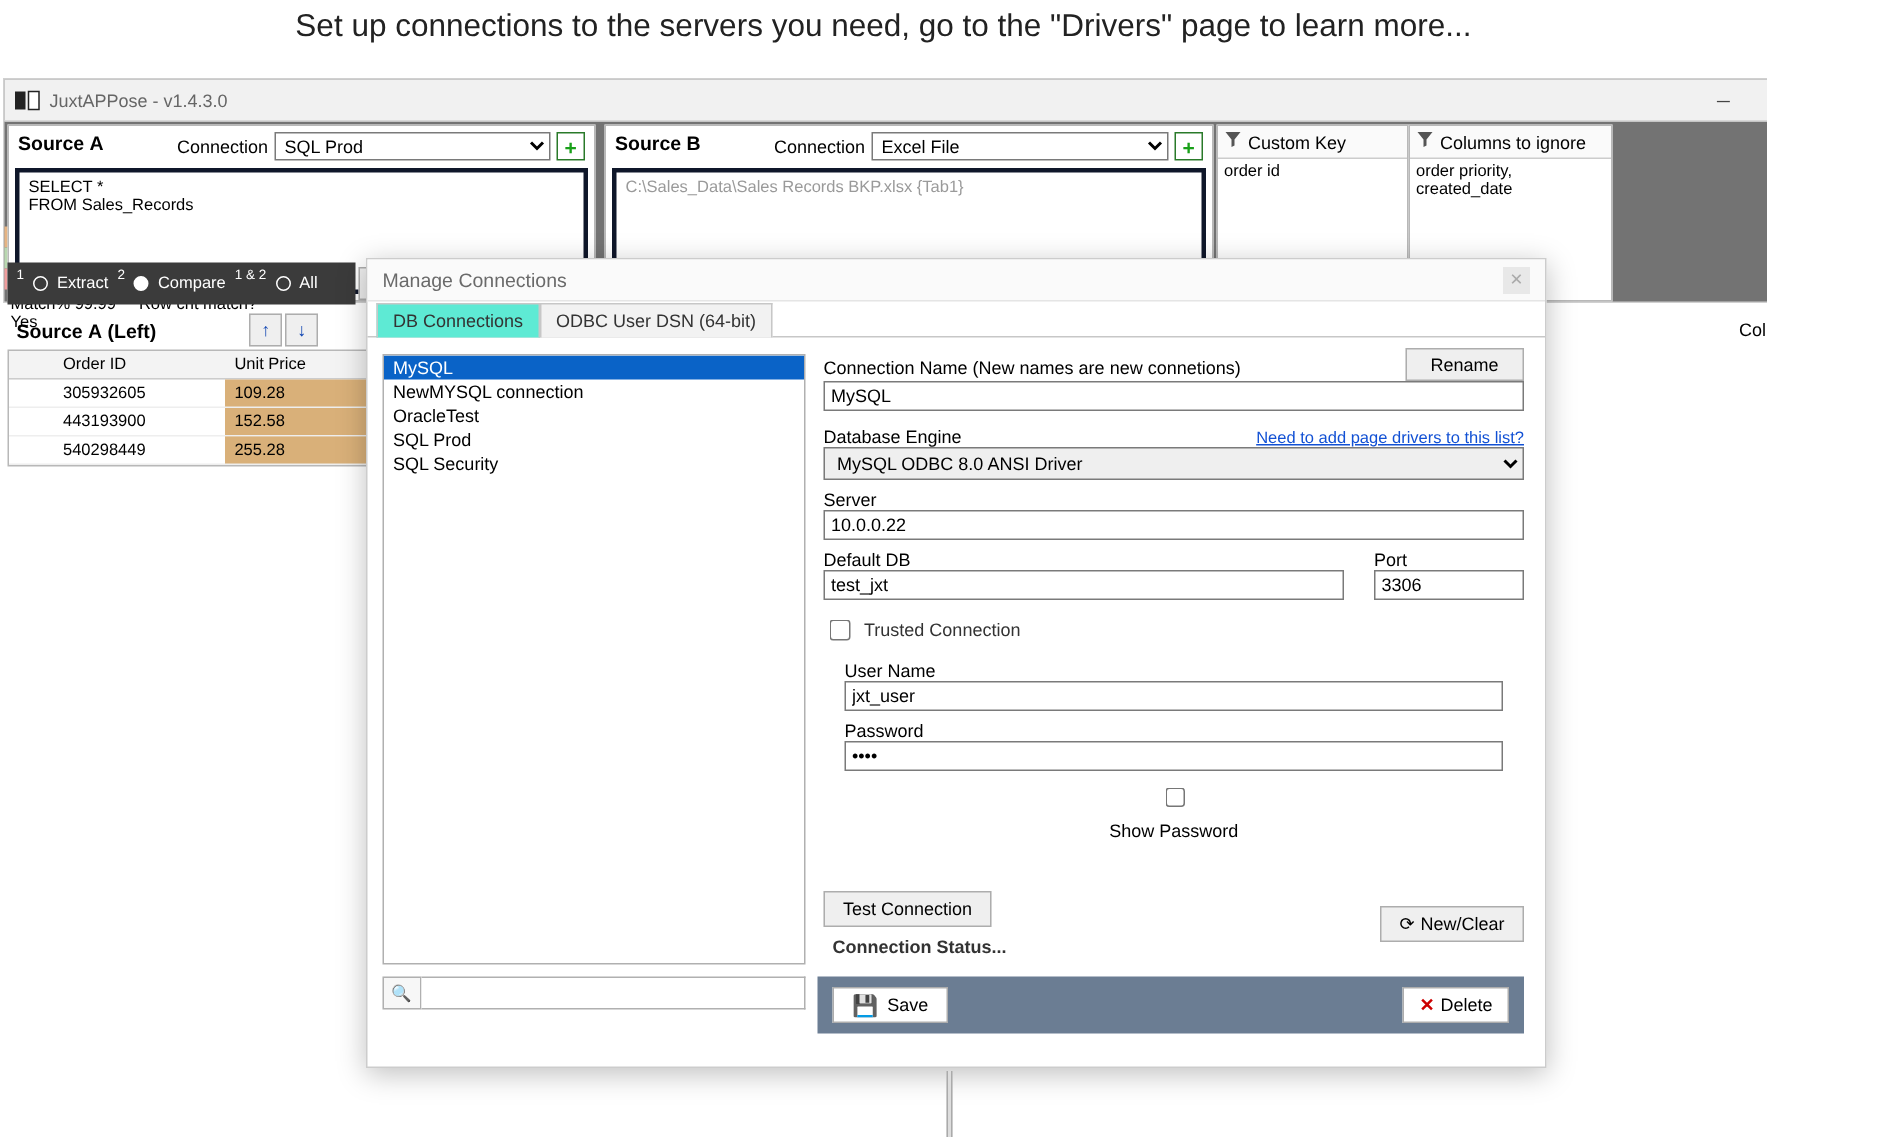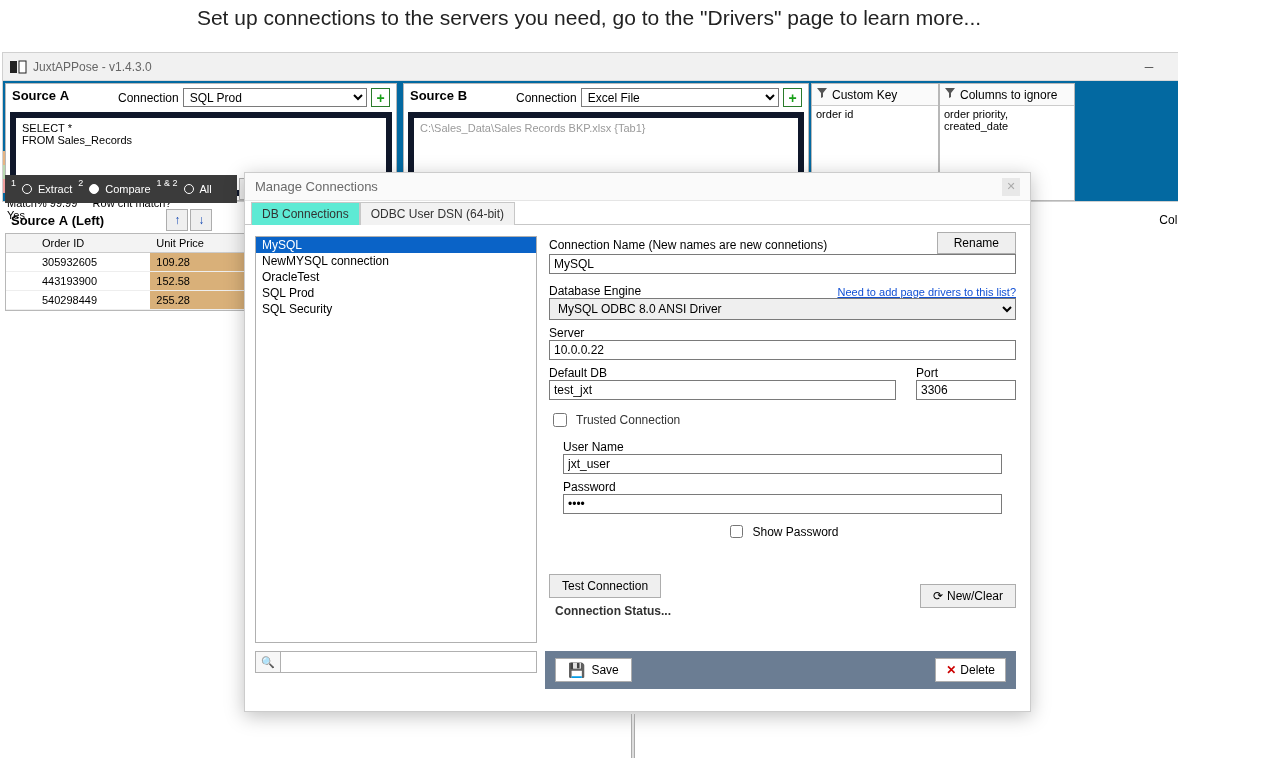--- a/index.html
+++ b/index.html
@@ -1,21 +1,21 @@
 <!DOCTYPE html>
 <html><head>
 <meta charset="utf-8">
 <style>
   * { box-sizing: border-box; }
   html, body { margin:0; padding:0; font-family: "Segoe UI", Arial, sans-serif; font-size:12px; color:#000; background:#fff; }
   .canvas { width:1178px; height:758px; position:relative; background:#fff; overflow:hidden; }
 
   .instruction { position:absolute; top:6px; left:0; right:0; text-align:center; font-size:21px; font-weight:300; color:#222; font-family:"Segoe UI Light","Segoe UI",Arial,sans-serif; }
 
-  .appwin { position:absolute; top:52px; left:2px; width:1263px; border:1px solid #d0d0d0; background:#0369a1; }
+  .appwin { position:absolute; top:52px; left:2px; width:1263px; border:1px solid #d0d0d0; background:#737373; }
   .titlebar { height:28px; background:#f1f1f1; border-bottom:1px solid #d8d8d8; display:flex; align-items:center; }
   .title-ico { width:18px; height:18px; margin:0 6px; display:inline-block; }
   .title-text { font-size:12px; color:#666; }
   .title-spacer { flex:1; }
   .winbtn { width:46px; height:28px; display:flex; align-items:center; justify-content:center; color:#444; }
 
   .toolrow { position:relative; height:120px; }
 
   .panel { position:absolute; border:1px solid #b8b8b8; background:#fff; }
   .panel-label { font-size:13px; font-weight:600; padding:4px 6px; }
@@ -28,21 +28,21 @@
   .qkcnt{ top:2px; left:1072px; width:188px; height:160px; border:none; }
 
   .conn-row { display:flex; align-items:center; gap:4px; position:absolute; top:4px; }
   .srcA .conn-row { left:112px; right:6px; }
   .srcB .conn-row { left:112px; right:6px; }
   .conn-label { font-size:12px; }
   .conn-select { flex:1; height:19px; border:1px solid #7a7a7a; background:#fff; font-size:12px; padding:0 2px;}
   .addbtn { width:19px; height:19px; border:1px solid #2a7a2a; background:#fff; display:flex; align-items:center; justify-content:center; }
   .plus-ico { font-size:14px; font-weight:bold; color:#19a019; line-height:12px; }
 
-  .query-box { position:absolute; top:28px; left:4px; right:4px; bottom:4px; border:6px solid #0f172a; padding:4px 6px; font-size:11px; overflow:hidden; white-space:pre; }
+  .query-box { position:absolute; top:28px; left:4px; right:4px; bottom:4px; border:3px solid #0f172a; padding:4px 6px; font-size:11px; overflow:hidden; white-space:pre; }
   .srcB .query-box { color:#9a9a9a; }
 
   .filter-head { display:flex; align-items:center; gap:4px; height:22px; border-bottom:1px solid #ccc; padding:0 4px; background:#fafafa; }
   .filter-ico { width:12px; display:inline-block;}
   .filter-body { padding:2px 4px; font-size:11px;}
 
   .qk-title { text-align:center; font-weight:700; font-size:12px; }
   .qk-tbl { width:100%; border-spacing:0; font-size:11px; }
   .qk-tbl th { font-weight:700; text-align:center; padding:1px 4px;}
   .qk-tbl td { padding:1px 4px; }
@@ -92,21 +92,21 @@
   .flabel{ font-size:12px; margin-top:6px;}
   .finput{ width:100%; height:20px; border:1px solid #7a7a7a; padding:0 4px; font-size:12px;}
   .flink{ color:#1150d4; text-decoration:underline; font-size:11px;}
   .rename-btn{ float:right; height:22px; border:1px solid #adadad; background:#efefef; padding:0 16px; font-size:12px; margin-bottom:0;}
   .row2{ display:flex; gap:20px;}
   .row2 > div{ flex:1;}
   .row2 .port{ flex:0 0 100px;}
   .chk{ margin-top:10px; display:flex; align-items:center; gap:6px; font-size:12px; color:#333;}
   .chk input{ width:14px;height:14px;}
   .cred-box{ border:none; margin-top:4px; padding:6px 14px 10px 14px;}
-  .showpw{ text-align:center; margin-top:8px; font-size:12px; display:flex; align-items:center; justify-content:center; gap:6px;}
+  .showpw{ text-align:center; margin-top:8px; font-size:12px; display:flex; align-items:center; justify-content:center; gap:6px;flex-direction:column;}
 
   .test-row{ margin-top:23px; display:flex; align-items:center; gap:8px;}
   .std-btn{ height:24px; border:1px solid #adadad; background:#efefef; padding:0 12px; font-size:12px; display:inline-flex; align-items:center; gap:4px;}
   .conn-status{ font-size:12px; color:#333; font-weight:600; margin-left:6px; margin-top:6px;}
 
   .bottom-bar{ position:absolute; bottom:22px; left:300px; right:14px; height:38px; background:#6b7d93; display:flex; align-items:center; padding:0 10px;}
   .save-btn{ height:24px; border:1px solid #adadad; background:#fff; padding:0 12px; font-size:12px; display:inline-flex; align-items:center; gap:6px;}
   .del-btn{ height:24px; border:1px solid #adadad; background:#fff; padding:0 10px; font-size:12px; display:inline-flex; align-items:center; gap:4px; margin-left:auto;}
   .save-ico{ color:#1a4fa3; font-size:14px;}
   .del-ico{ color:#c00; font-weight:bold;}

